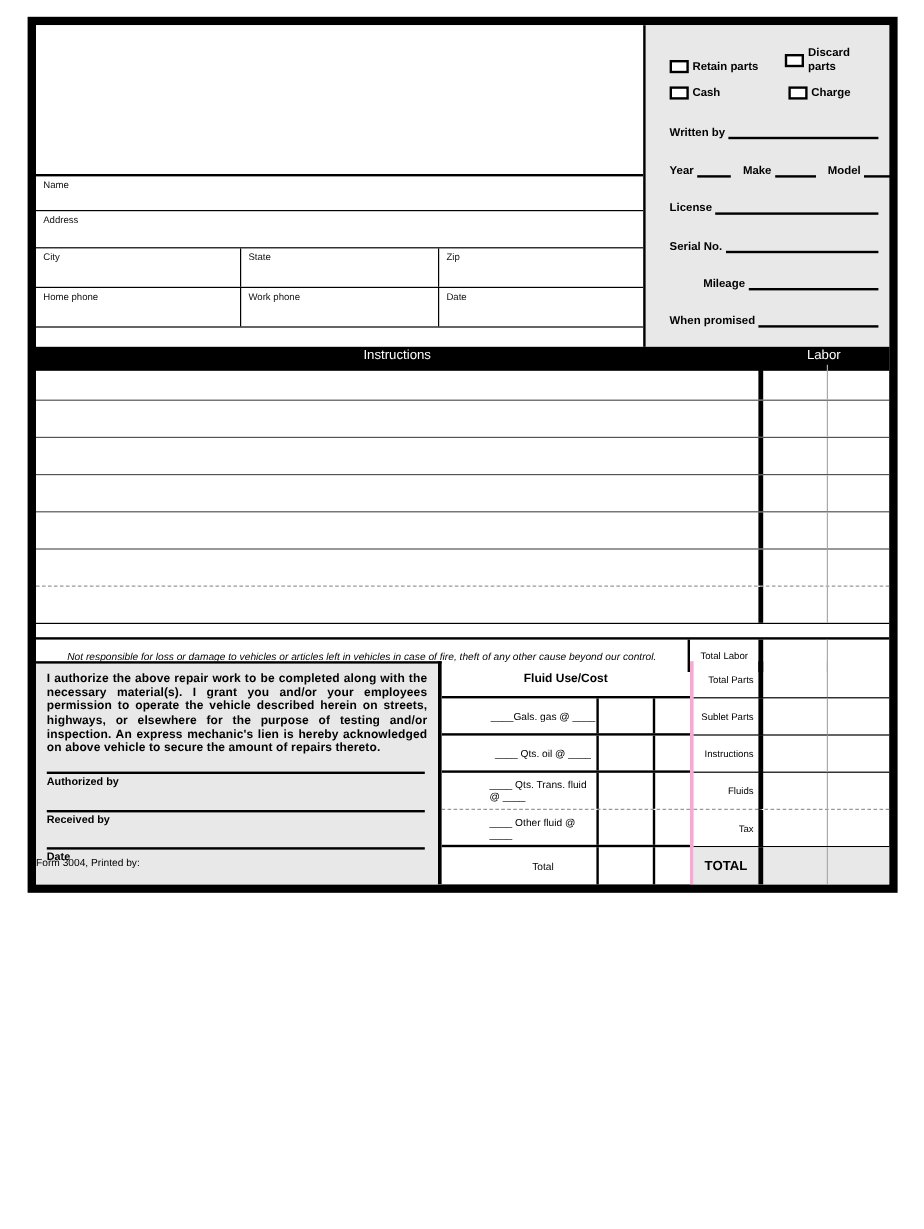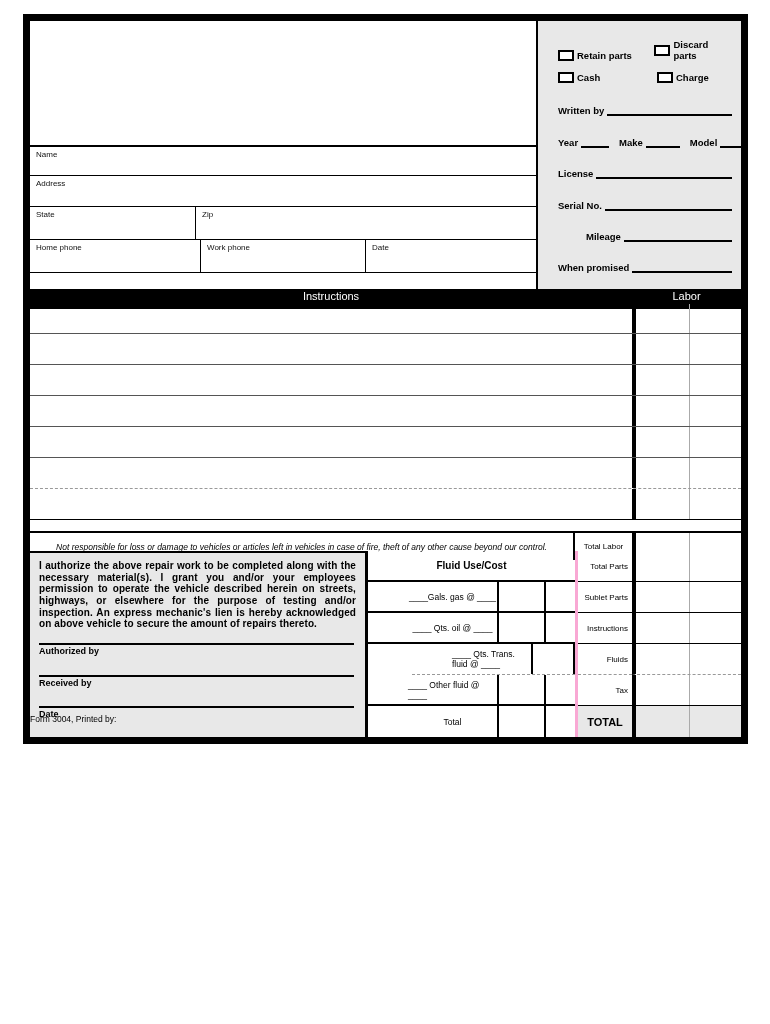--- a/index.html
+++ b/index.html
@@ -54,21 +54,21 @@
 
   .auth-box { width:338px; height:186px; background:#e8e8e8; border-top:2px solid #000; border-right:3px solid #000; position:relative; padding:7px 9px 0 9px; }
   .auth-text { font-size:10px; font-weight:bold; text-align:justify; line-height:1.17; letter-spacing:0.1px; }
   .sig { position:absolute; left:9px; right:11px; }
   .sig .sigline { border-top:2px solid #000; height:2px; }
   .sig .siglabel { font-size:9px; font-weight:bold; margin-top:1px; }
 
   .fluid-box { width:207px; height:186px; }
   .fluid-header { height:31px; border-bottom:2px solid #000; display:flex; align-items:center; justify-content:center; font-size:10px; font-weight:bold; }
   .frow { height:31px; border-bottom:2px solid #000; display:flex; }
-  .frow.dashedb { border-bottom:1px dashed #999;margin-left:44px; }
+  .frow.dashedb { border-bottom:1px dashed #999; }
   .frow.lastf { border-bottom:none; }
   .frow .flab { width:129px; display:flex; align-items:center; justify-content:center; font-size:8.5px;padding-left:40px; }
   .frow .fa1 { width:47px; border-left:2px solid #000; }
   .frow .fa2 { flex:1; border-left:2px solid #000; }
 
   .sum-labels { width:57px; height:186px; border-left:3px solid #f9a8d4; }
   .srow { height:31px; border-bottom:1px solid #000; display:flex; align-items:center; justify-content:flex-end; padding-right:4px; font-size:8px; }
   .srow.dashedb { border-bottom:1px dashed #999; }
   .srow.total-row { border-bottom:none; background:#e8e8e8; justify-content:center; font-size:11px; font-weight:bold; padding-right:0; }
 
@@ -96,20 +96,23 @@
         </div>
       </div>
 
       <div class="crow h31">
         <div class="cell">
           <span class="flabel">Address</span>
         </div>
       </div>
 
       <div class="crow h33">
+        <div class="cell" style="flex:0 0 170px;">
+          <span class="flabel">City</span>
+        </div>
         <div class="cell" style="flex:0 0 165px;">
           <span class="flabel">State</span>
         </div>
         <div class="cell">
           <span class="flabel">Zip</span>
         </div>
       </div>
 
       <div class="crow h33">
         <div class="cell" style="flex:0 0 170px;">

